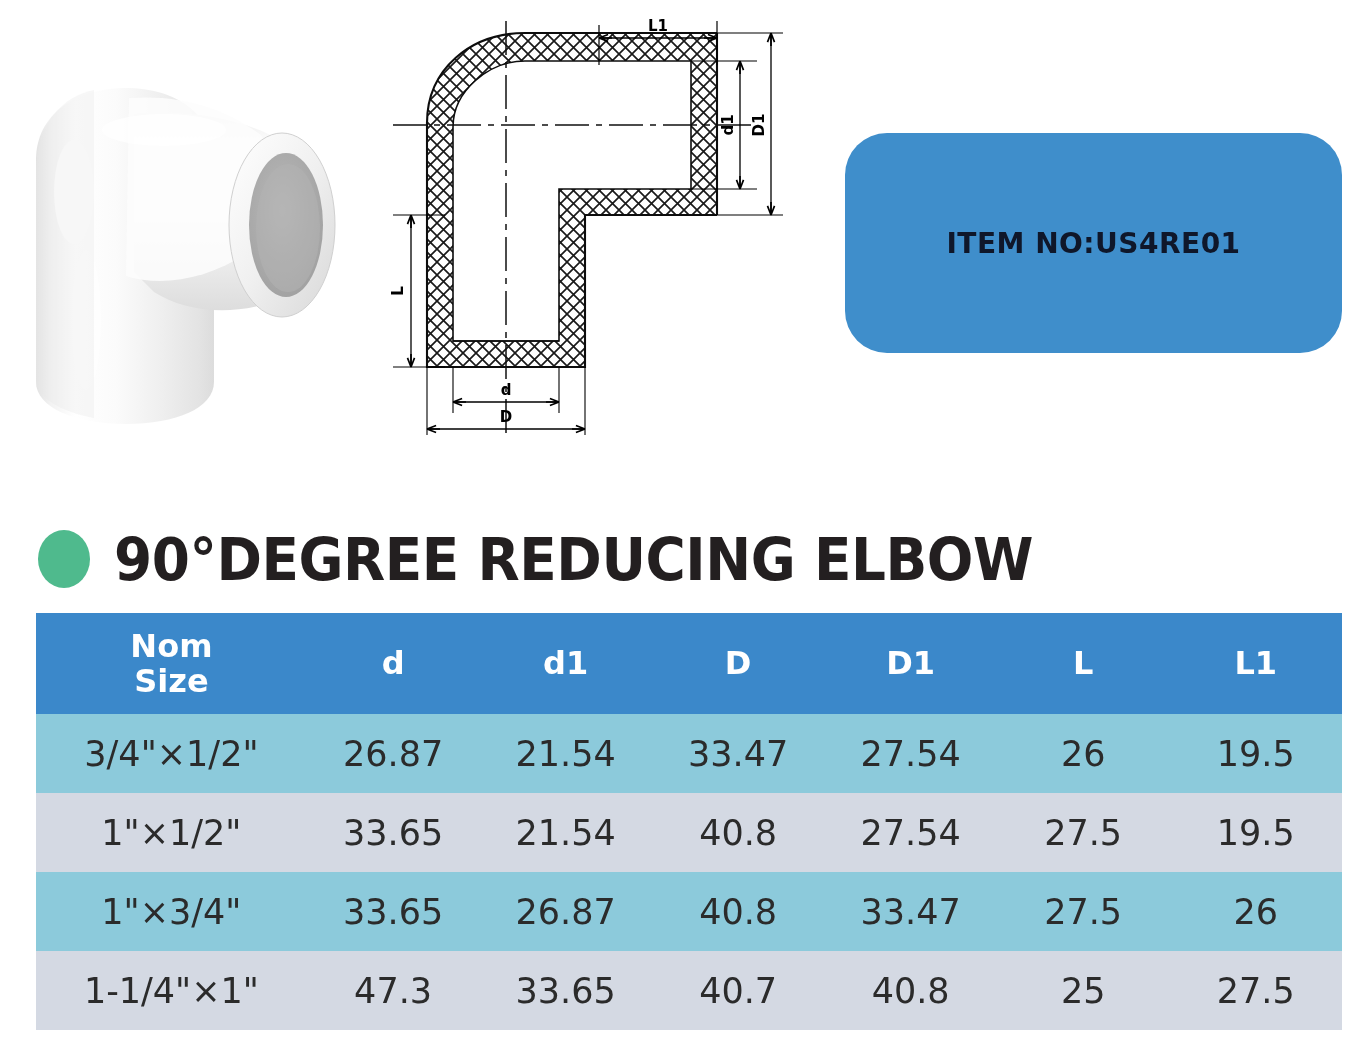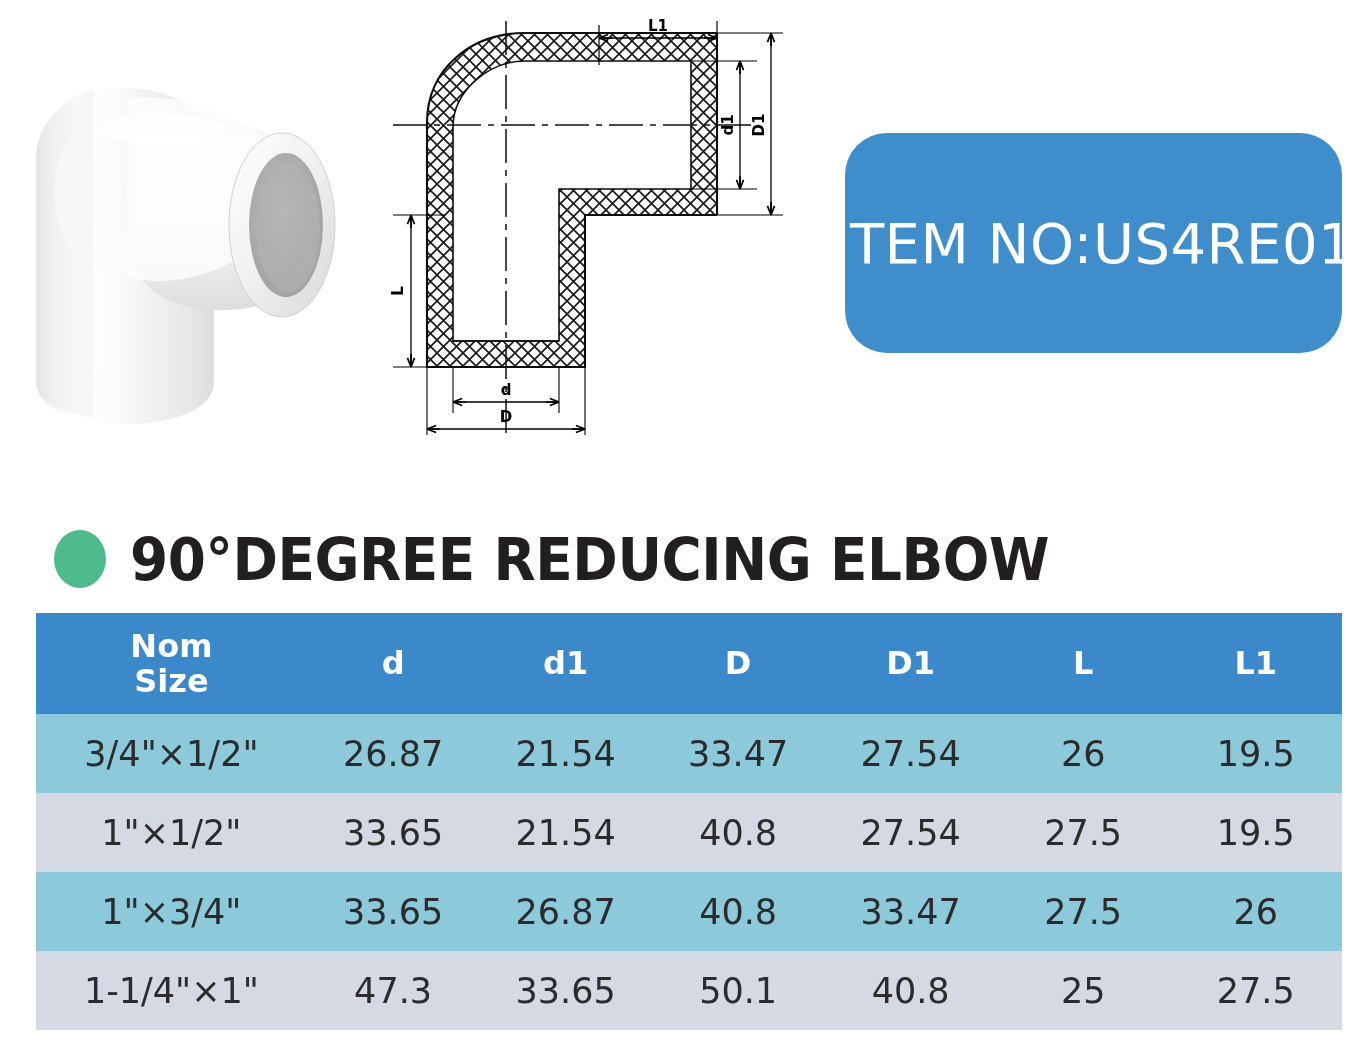--- a/index.html
+++ b/index.html
@@ -48,38 +48,37 @@
     top: 133px;
     width: 497px;
     height: 220px;
     background: #3f8ecb;
     border-radius: 42px;
     display: flex;
     align-items: center;
     justify-content: center;
   }
   #item-badge-text {
-    color: #ffffff;
-    font-size: 56px;
-    font-weight: normal;
+    color: #0f172a;
+    font-size: 28px;
+    font-weight: bold;
     letter-spacing: 0.5px;
     font-family: "DejaVu Sans", sans-serif;
     white-space: nowrap;
   }
 
   
   #title-row {
     position: absolute;
     left: 0;
     top: 516px;
     width: 1348px;
     height: 86px;
     display: flex;
     align-items: center;
-    padding-left: 16px;
   }
   #title-bullet {
     width: 52px;
     height: 58px;
     border-radius: 50%;
     background: #4fba8d;
     margin-left: 38px;
     flex: 0 0 auto;
   }
   #page-title {
@@ -354,19 +353,19 @@
       <td>26.87</td>
       <td>40.8</td>
       <td>33.47</td>
       <td>27.5</td>
       <td>26</td>
     </tr>
     <tr class="row-even">
       <td>1-1/4"×1"</td>
       <td>47.3</td>
       <td>33.65</td>
-      <td>50.1</td>
+      <td>40.7</td>
       <td>40.8</td>
       <td>25</td>
       <td>27.5</td>
     </tr>
   </tbody>
 </table>
 
 </body></html>

